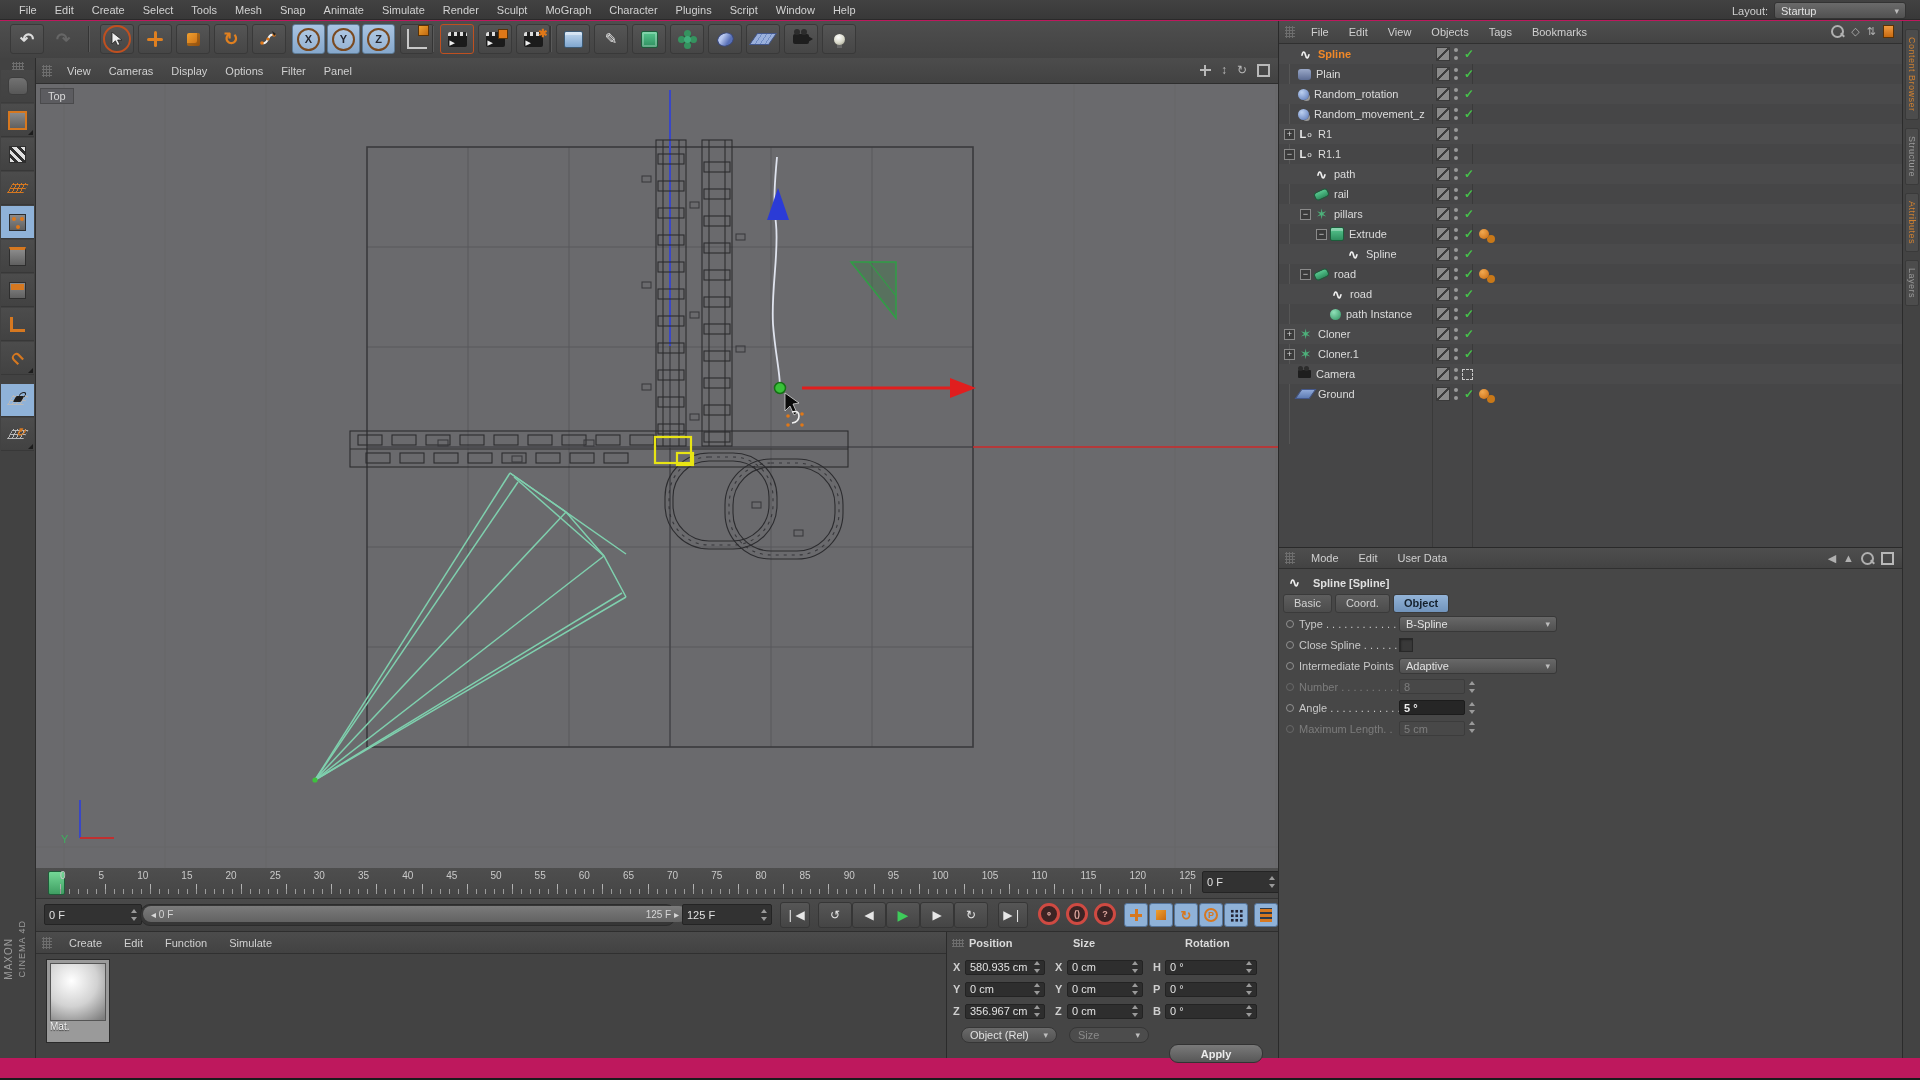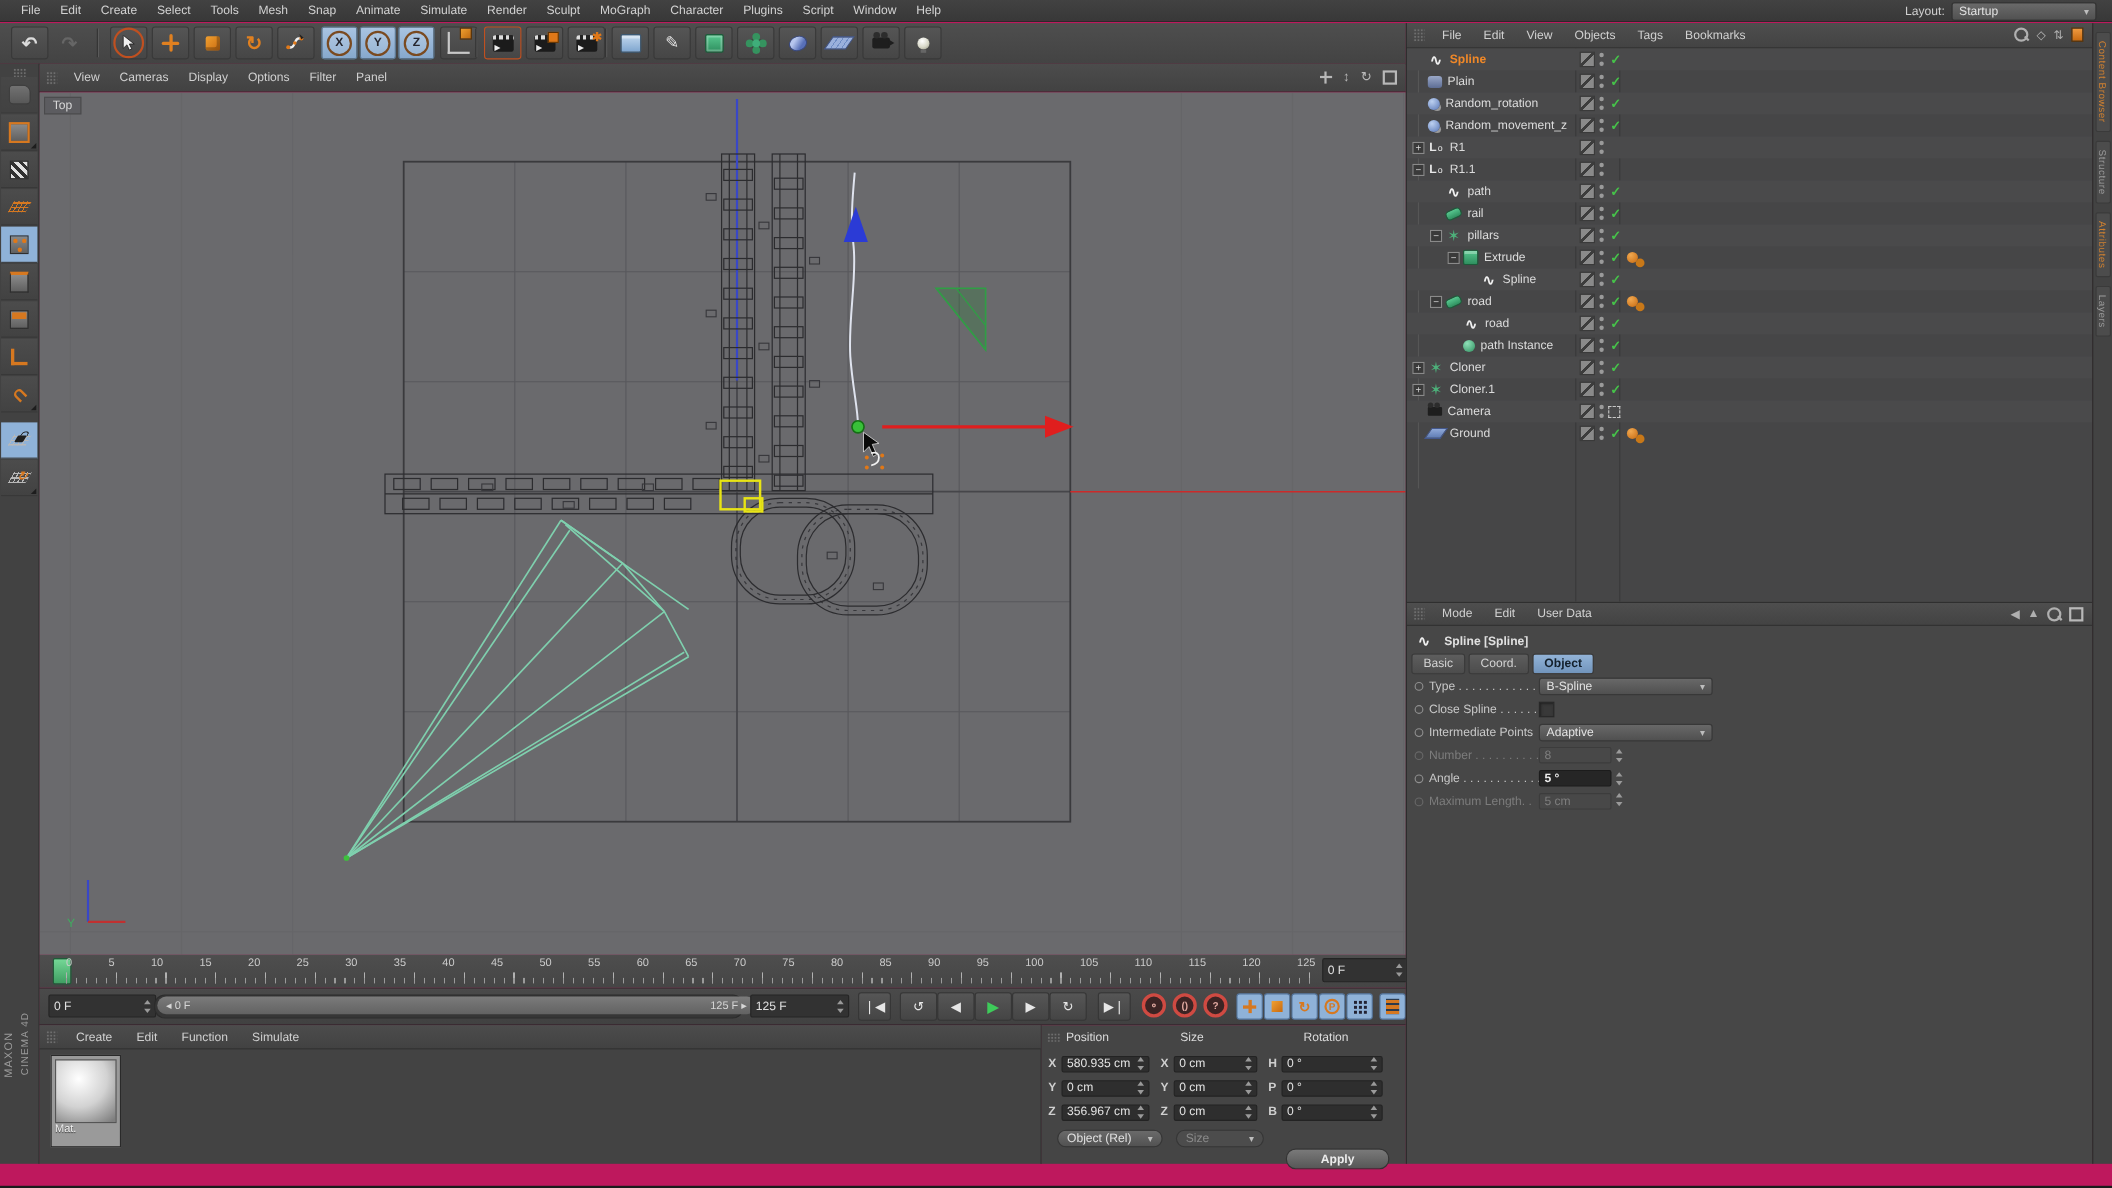--- a/index.html
+++ b/index.html
@@ -138,21 +138,21 @@
   
   #matpanel{left:36px;top:932px;width:911px;height:126px;background:#434343;border-right:1px solid #2b2b2b;box-sizing:border-box;}
   .panelmenu{height:21px;background:linear-gradient(#4c4c4c,#424242);border-bottom:1px solid #303030;display:flex;align-items:center;gap:0;}
   .panelmenu .mi{padding:0 11px;color:#d0d0d0;}
   #mattile{position:absolute;left:10px;top:27px;width:62px;height:82px;background:#9a9a9a;border:1px solid #2a2a2a;
            display:flex;flex-direction:column;align-items:center;}
   #matsphere{margin-top:3px;width:54px;height:56px;background:radial-gradient(circle at 38% 30%,#ffffff,#d2d2d2 50%,#7e7e7e 95%);border:1px solid #555;}
   #matname{align-self:flex-start;margin-left:3px;color:#f2f2f2;font-size:10px;text-shadow:0 1px 1px #333;}
 
   #coordpanel{left:947px;top:932px;width:331px;height:126px;background:#454545;box-sizing:border-box;}
-  .chead{position:absolute;top:5px;color:#dadada;font-weight:normal;}
+  .chead{position:absolute;top:5px;color:#dadada;font-weight:bold;}
   .crow{position:absolute;height:18px;display:flex;align-items:center;}
   .caxis{width:12px;color:#cfcfcf;font-weight:bold;}
   .cfield{height:15px;background:#2e2e2e;border:1px solid #232323;border-radius:2px;color:#e2e2e2;display:flex;
           align-items:center;padding:0 4px;justify-content:space-between;box-sizing:border-box;}
   .cdrop{height:16px;background:linear-gradient(#6a6a6a,#525252);border:1px solid #363636;border-radius:8px;color:#e0e0e0;
          display:flex;align-items:center;justify-content:space-between;padding:0 8px;box-sizing:border-box;}
   .cdrop.dis{color:#8a8a8a;background:#4c4c4c;}
   #applybtn{position:absolute;height:17px;background:linear-gradient(#7a7a7a,#575757);border:1px solid #333;border-radius:9px;
             color:#ececec;display:flex;align-items:center;justify-content:center;font-weight:bold;}
 

